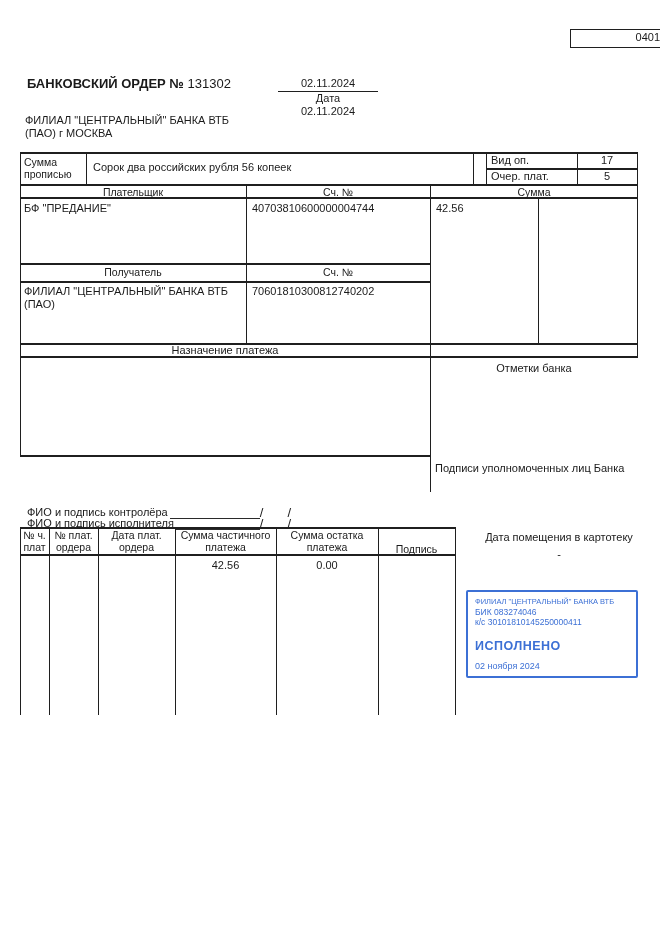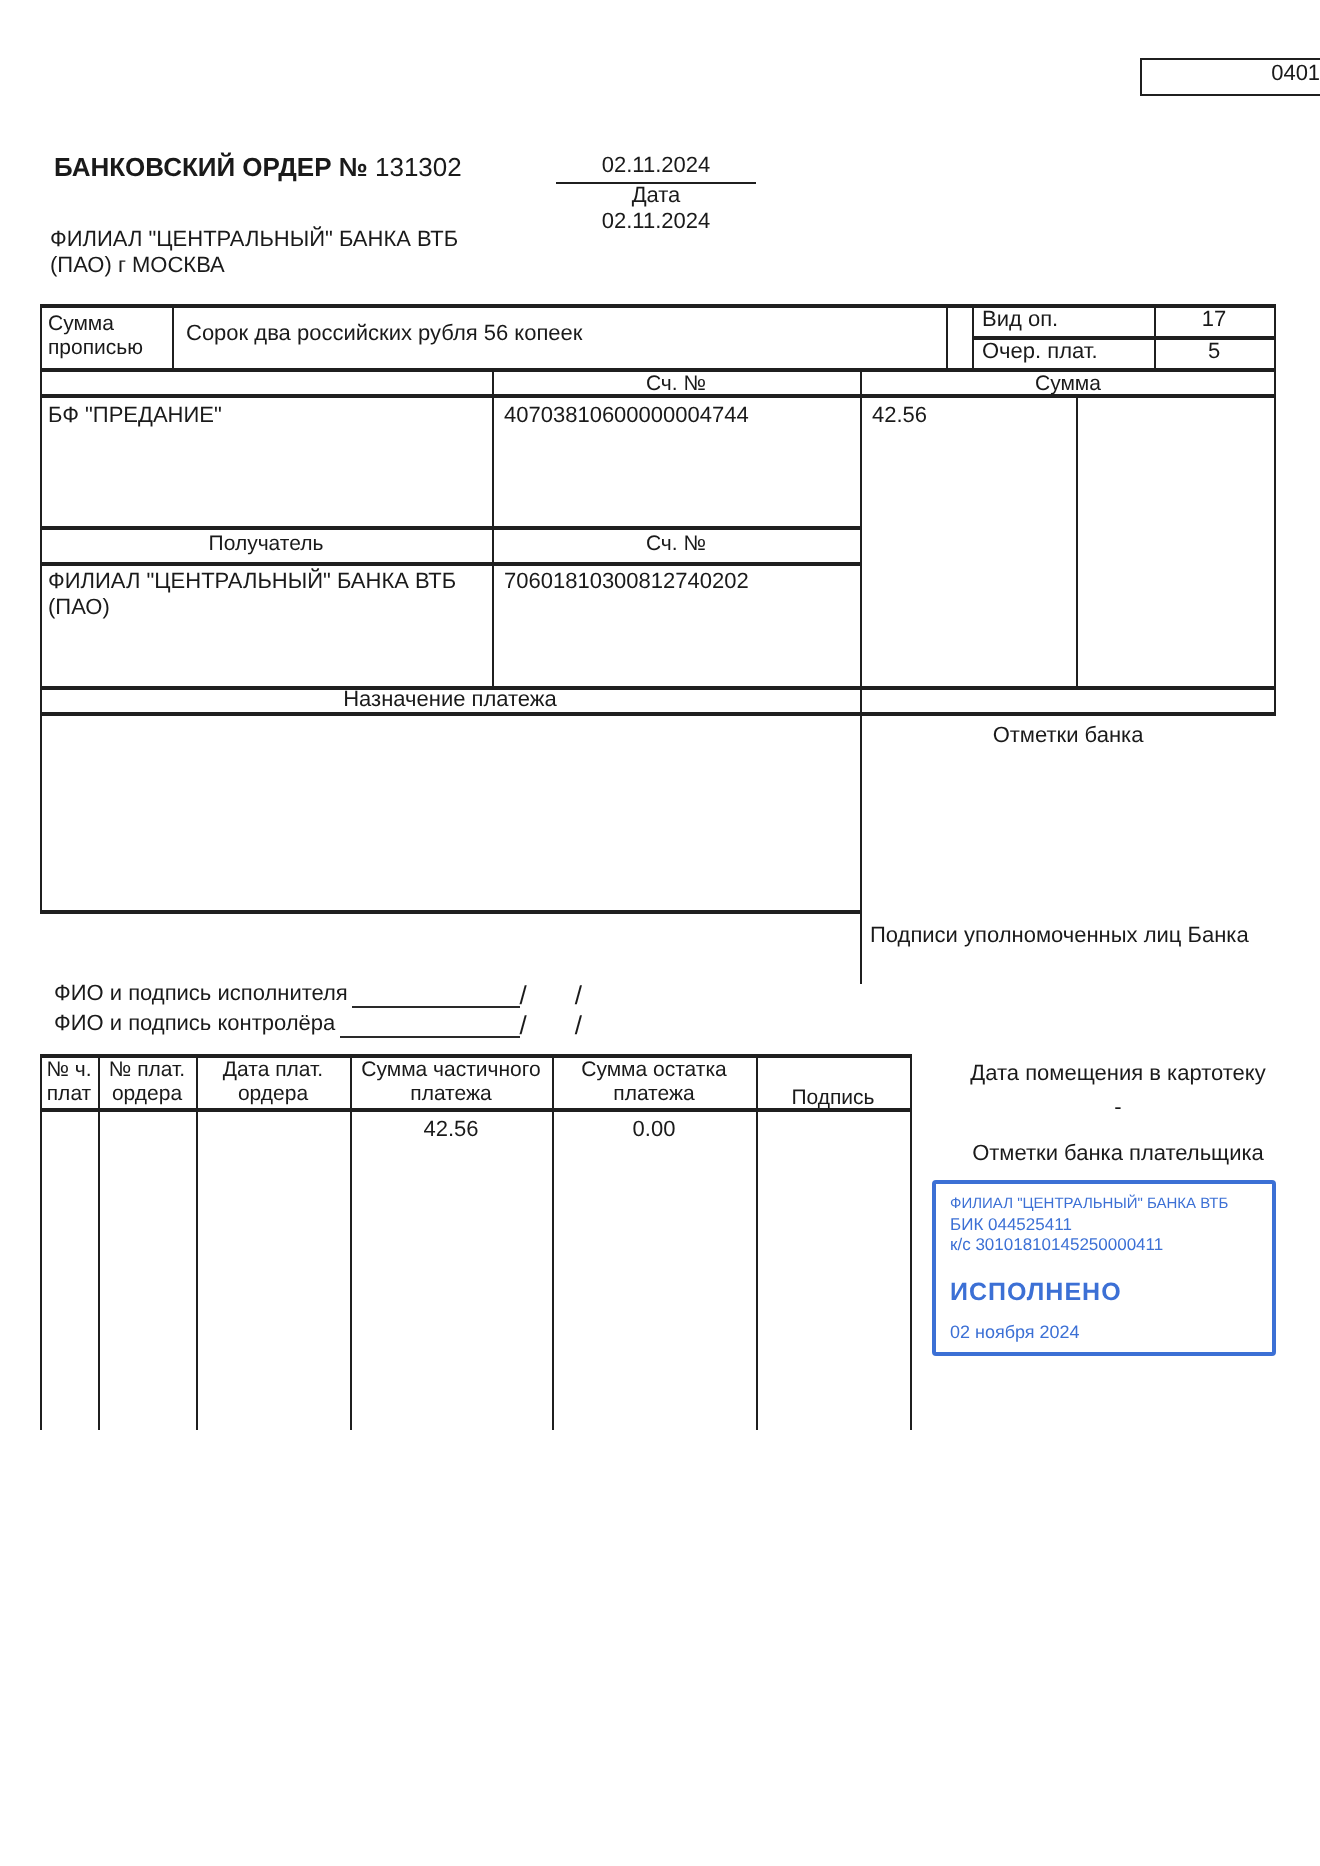--- a/index.html
+++ b/index.html
@@ -73,41 +73,42 @@
     <div class="vline" style="left:518px;top:45px;height:146px;"></div>
 
     <div class="abs t10 pre" style="left:4px;top:4px;width:60px;">Сумма
 прописью</div>
     <div class="abs t11" style="left:73px;top:9px;width:375px;">Сорок два российских рубля 56 копеек</div>
     <div class="abs t11" style="left:471px;top:2px;">Вид оп.</div>
     <div class="abs t11 ctr" style="left:557px;top:2px;width:60px;">17</div>
     <div class="abs t11" style="left:471px;top:18px;">Очер. плат.</div>
     <div class="abs t11 ctr" style="left:557px;top:18px;width:60px;">5</div>
 
+    <div class="abs t10 ctr" style="left:0;top:34px;width:226px;">Плательщик</div>
     <div class="abs t10 ctr" style="left:226px;top:34px;width:184px;">Сч. №</div>
     <div class="abs t10 ctr" style="left:410px;top:34px;width:208px;">Сумма</div>
 
     <div class="abs t11" style="left:4px;top:50px;width:218px;">БФ "ПРЕДАНИЕ"</div>
     <div class="abs t11" style="left:232px;top:50px;width:175px;">40703810600000004744</div>
     <div class="abs t11" style="left:416px;top:50px;width:98px;">42.56</div>
 
     <div class="abs t10 ctr" style="left:0;top:114px;width:226px;">Получатель</div>
     <div class="abs t10 ctr" style="left:226px;top:114px;width:184px;">Сч. №</div>
 
     <div class="abs t11" style="left:4px;top:133px;width:215px;">ФИЛИАЛ "ЦЕНТРАЛЬНЫЙ" БАНКА ВТБ (ПАО)</div>
     <div class="abs t11" style="left:232px;top:133px;width:175px;">70601810300812740202</div>
 
     <div class="abs t11 ctr" style="left:0;top:192px;width:410px;">Назначение платежа</div>
 
     <div class="abs t11 ctr" style="left:410px;top:210px;width:208px;">Отметки банка</div>
 
     <div class="abs t11" style="left:415px;top:310px;width:203px;">Подписи уполномоченных лиц Банка</div>
   </div>
 
-  <div class="abs fio-row" style="left:27px;top:491px;">
+  <div class="abs fio-row" style="left:27px;top:517px;">
     <span>ФИО и подпись исполнителя</span>
     <span class="uline"></span>
     <span class="slash">/</span>
     <span class="gap24"></span>
     <span class="slash">/</span>
   </div>
   <div class="abs fio-row" style="left:27px;top:506px;">
     <span>ФИО и подпись контролёра</span>
     <span class="uline"></span>
     <span class="slash">/</span>
@@ -137,23 +138,22 @@
     <div class="abs t10 ctr pre" style="left:256px;top:2px;width:102px;">Сумма остатка
 платежа</div>
     <div class="abs t10 ctr pre" style="left:358px;top:16px;width:77px;text-align:center;">Подпись</div>
 
     <div class="abs t11 ctr" style="left:155px;top:32px;width:101px;">42.56</div>
     <div class="abs t11 ctr" style="left:256px;top:32px;width:102px;">0.00</div>
   </div>
 
   <div class="abs t11 ctr" style="left:462px;top:531px;width:194px;">Дата помещения в картотеку</div>
   <div class="abs t11 ctr" style="left:462px;top:548px;width:194px;">-</div>
-  <div class="abs t11 ctr" style="left:462px;top:571px;width:194px;">Отметки банка плательщика</div>
 
   <div class="abs stamp" style="left: 466px; top: 590px; width: 172px; height: 88px; border-color: rgb(60, 112, 213); color: rgb(60, 112, 213);">
     <div class="s-small">ФИЛИАЛ "ЦЕНТРАЛЬНЫЙ" БАНКА ВТБ</div>
-    <div class="s-med">БИК 044525411</div>
+    <div class="s-med">БИК 083274046</div>
     <div class="s-med">к/с 30101810145250000411</div>
     <div class="s-status">ИСПОЛНЕНО</div>
     <div class="s-date">02 ноября 2024</div>
   </div>
 
 </div>
 
 </body></html>

